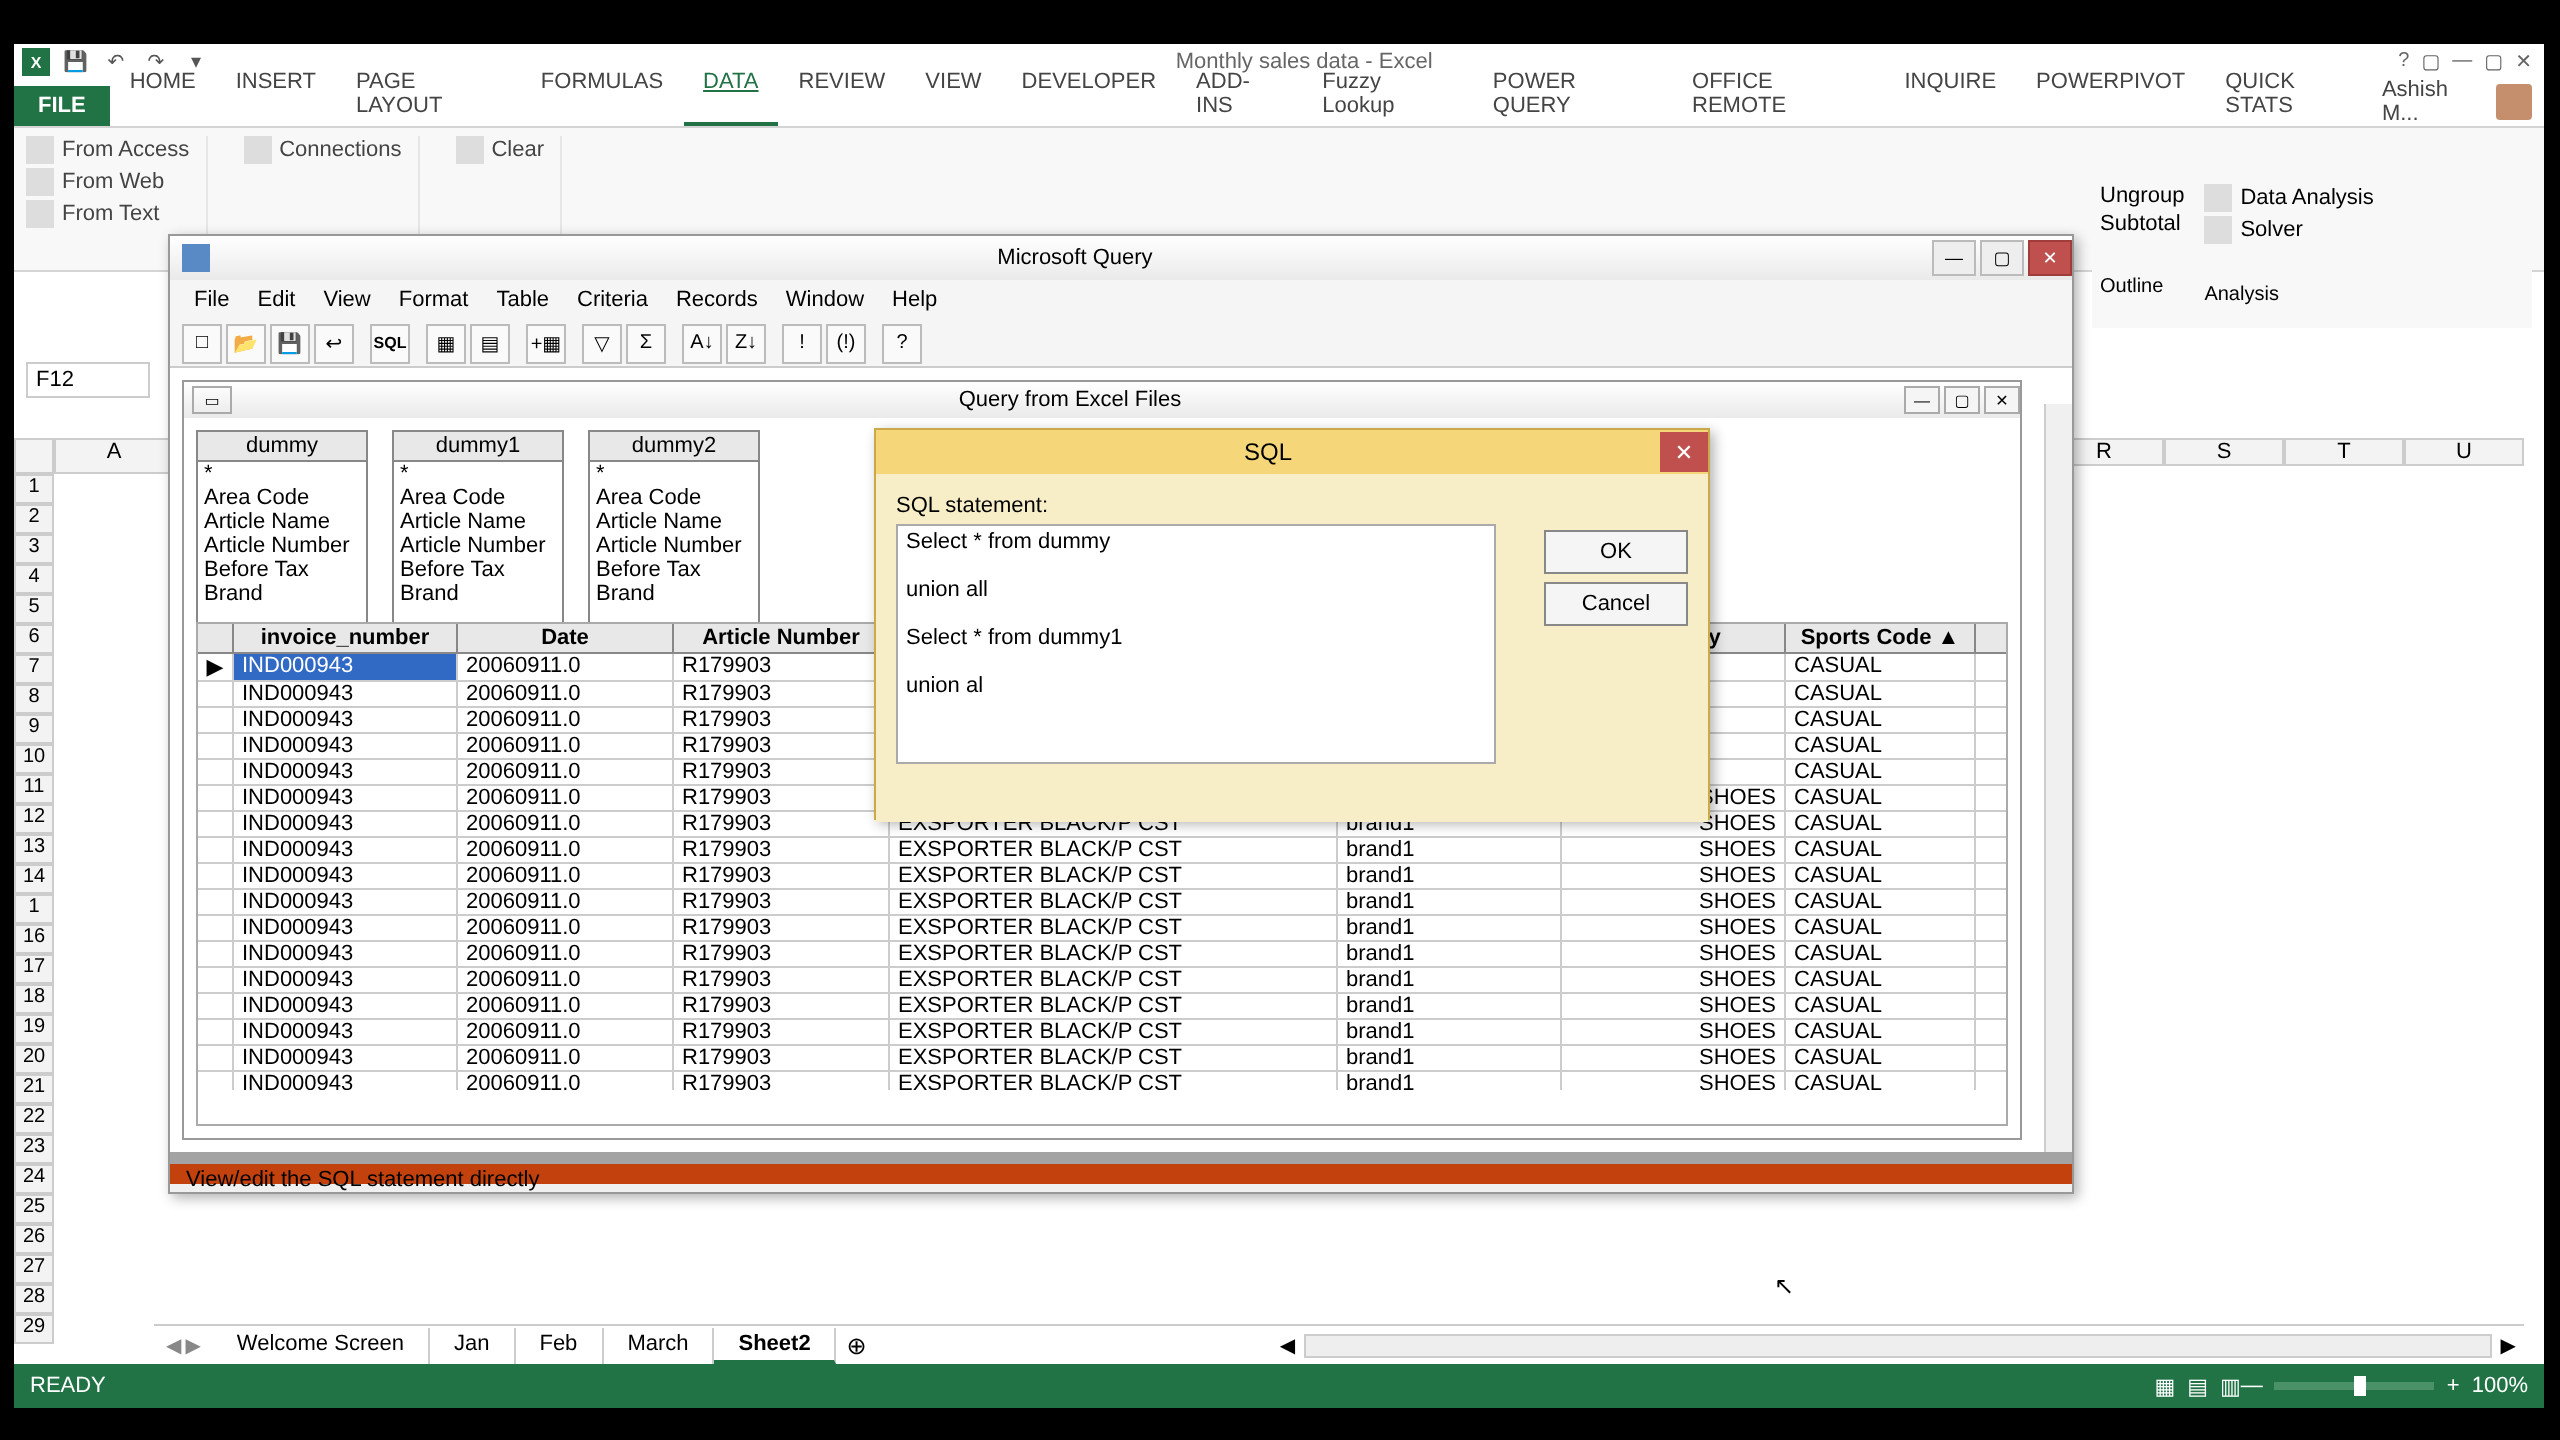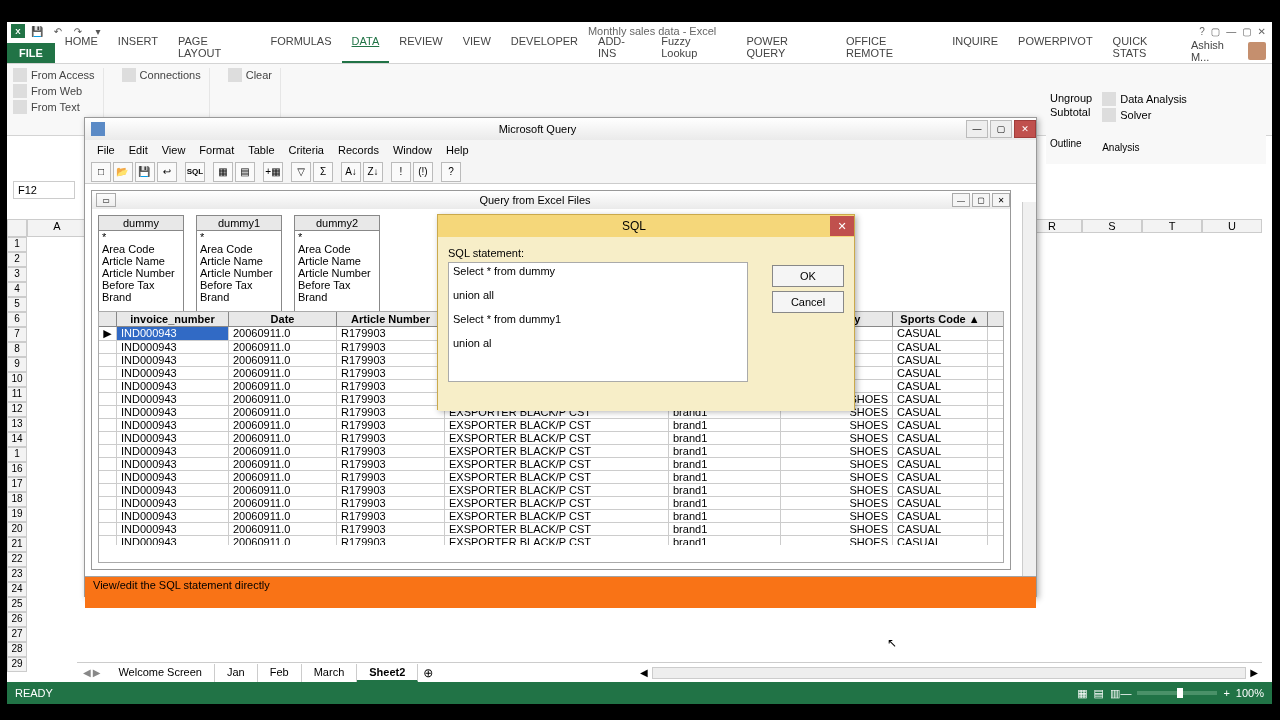--- a/index.html
+++ b/index.html
@@ -112,21 +112,21 @@
 .sheettabs .arrows span{font-size:10px; color:#888;}
 
 
 .statusbar{ position:absolute; bottom:0; left:0; right:0; height:22px; background:#217346; color:#fff; display:flex; align-items:center; font-size:11px; padding:0 8px;}
 .statusbar .sp{flex:1;}
 .zoom{display:flex; align-items:center; gap:6px;}
 .zslider{width:80px; height:4px; background:#4a9168; position:relative;}
 .zslider::after{content:''; position:absolute; left:40px; top:-3px; width:6px; height:10px; background:#fff;}
 
 
-.msq-status{ height:32px; background:#f97316; border-top:1px solid #a3a3a3; font-size:11px; padding:2px 8px;}
+.msq-status{ height:16px; background:#c2410c; border-top:6px solid #a3a3a3; font-size:11px; padding:2px 8px;}
 
 
 .rcols{position:absolute; top:197px; right:10px; display:flex;}
 
 
 .cursor{position:absolute; left:880px; top:614px; font-size:12px; color:#000; pointer-events:none;}
 </style>
 </head>
 <body>
 

